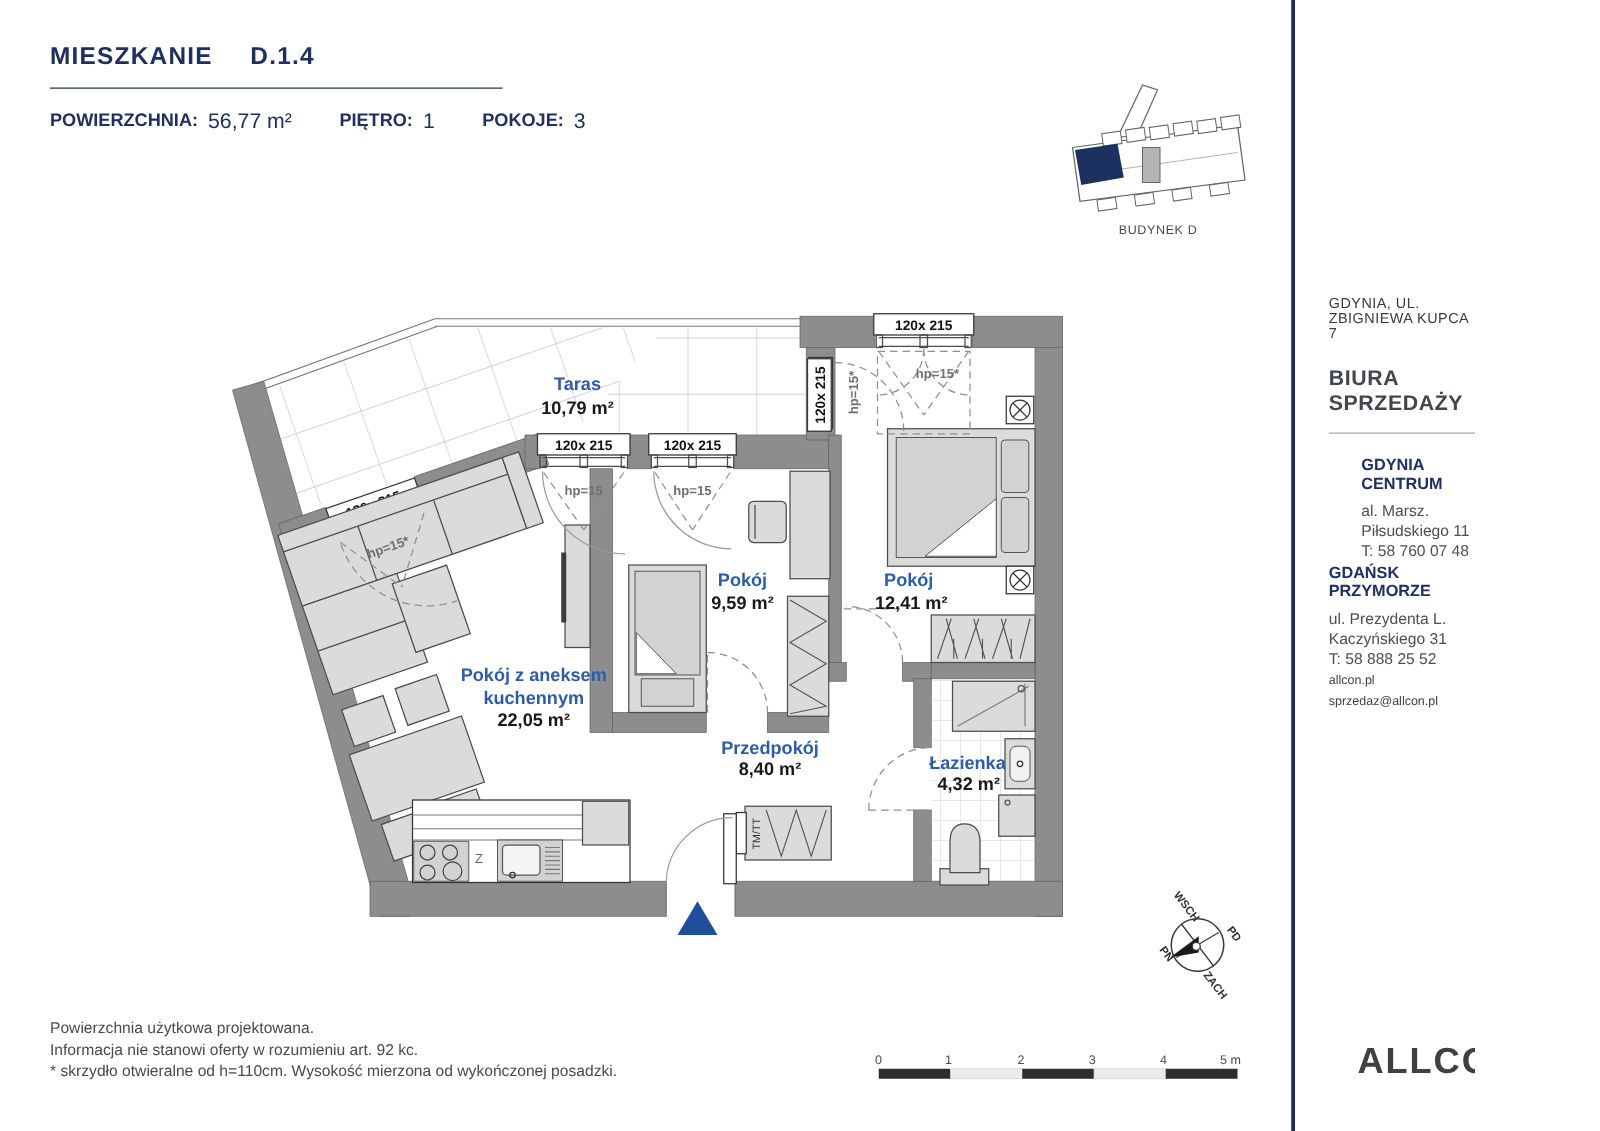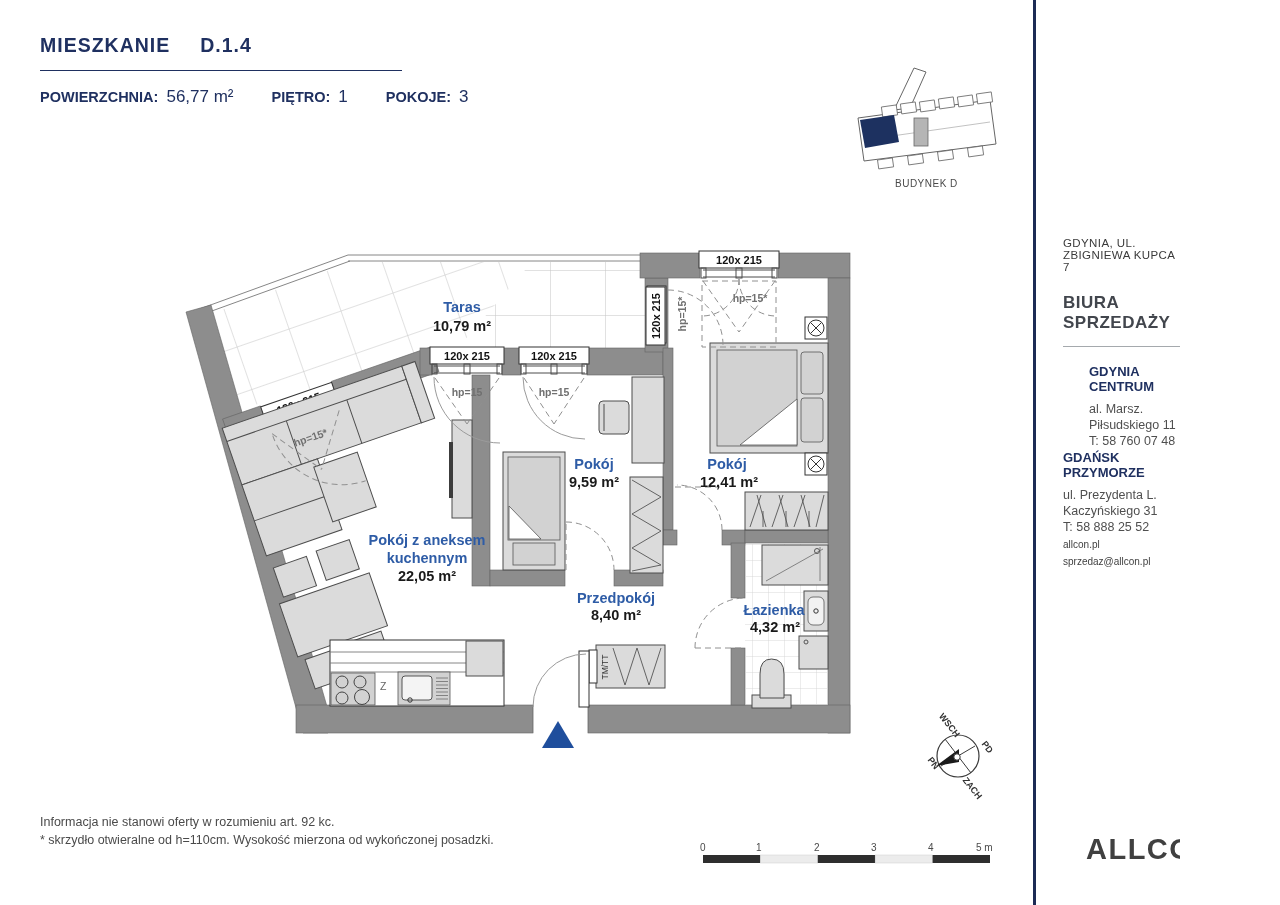--- a/index.html
+++ b/index.html
@@ -353,20 +353,21 @@
         <rect x="100" y="93" width="15" height="9" transform="rotate(-8 107 97)"></rect>
         <rect x="130" y="89" width="15" height="9" transform="rotate(-8 137 93)"></rect>
       </g>
       <rect x="76" y="60" width="14" height="28" fill="#b5b5b5" stroke="#666" stroke-width=".8"></rect>
       <polygon points="22,62 56,57 61,84 27,90" fill="#1d3160"></polygon>
       <text x="57" y="129" class="t-sm" style="letter-spacing:.5px">BUDYNEK D</text>
     </g>
   </svg>
 
   <div class="footer">
+    <div>Powierzchnia użytkowa projektowana.</div>
     <div>Informacja nie stanowi oferty w rozumieniu art. 92 kc.</div>
     <div>* skrzydło otwieralne od h=110cm. Wysokość mierzona od wykończonej posadzki.</div>
   </div>
 
   <div class="divider"></div>
   <div class="sb-address">GDYNIA, UL. ZBIGNIEWA KUPCA 7</div>
   <div class="sb-offices-title">BIURA SPRZEDAŻY</div>
   <div class="sb-line"></div>
   <div class="sb-office1">
     <div class="city">GDYNIA CENTRUM</div>

